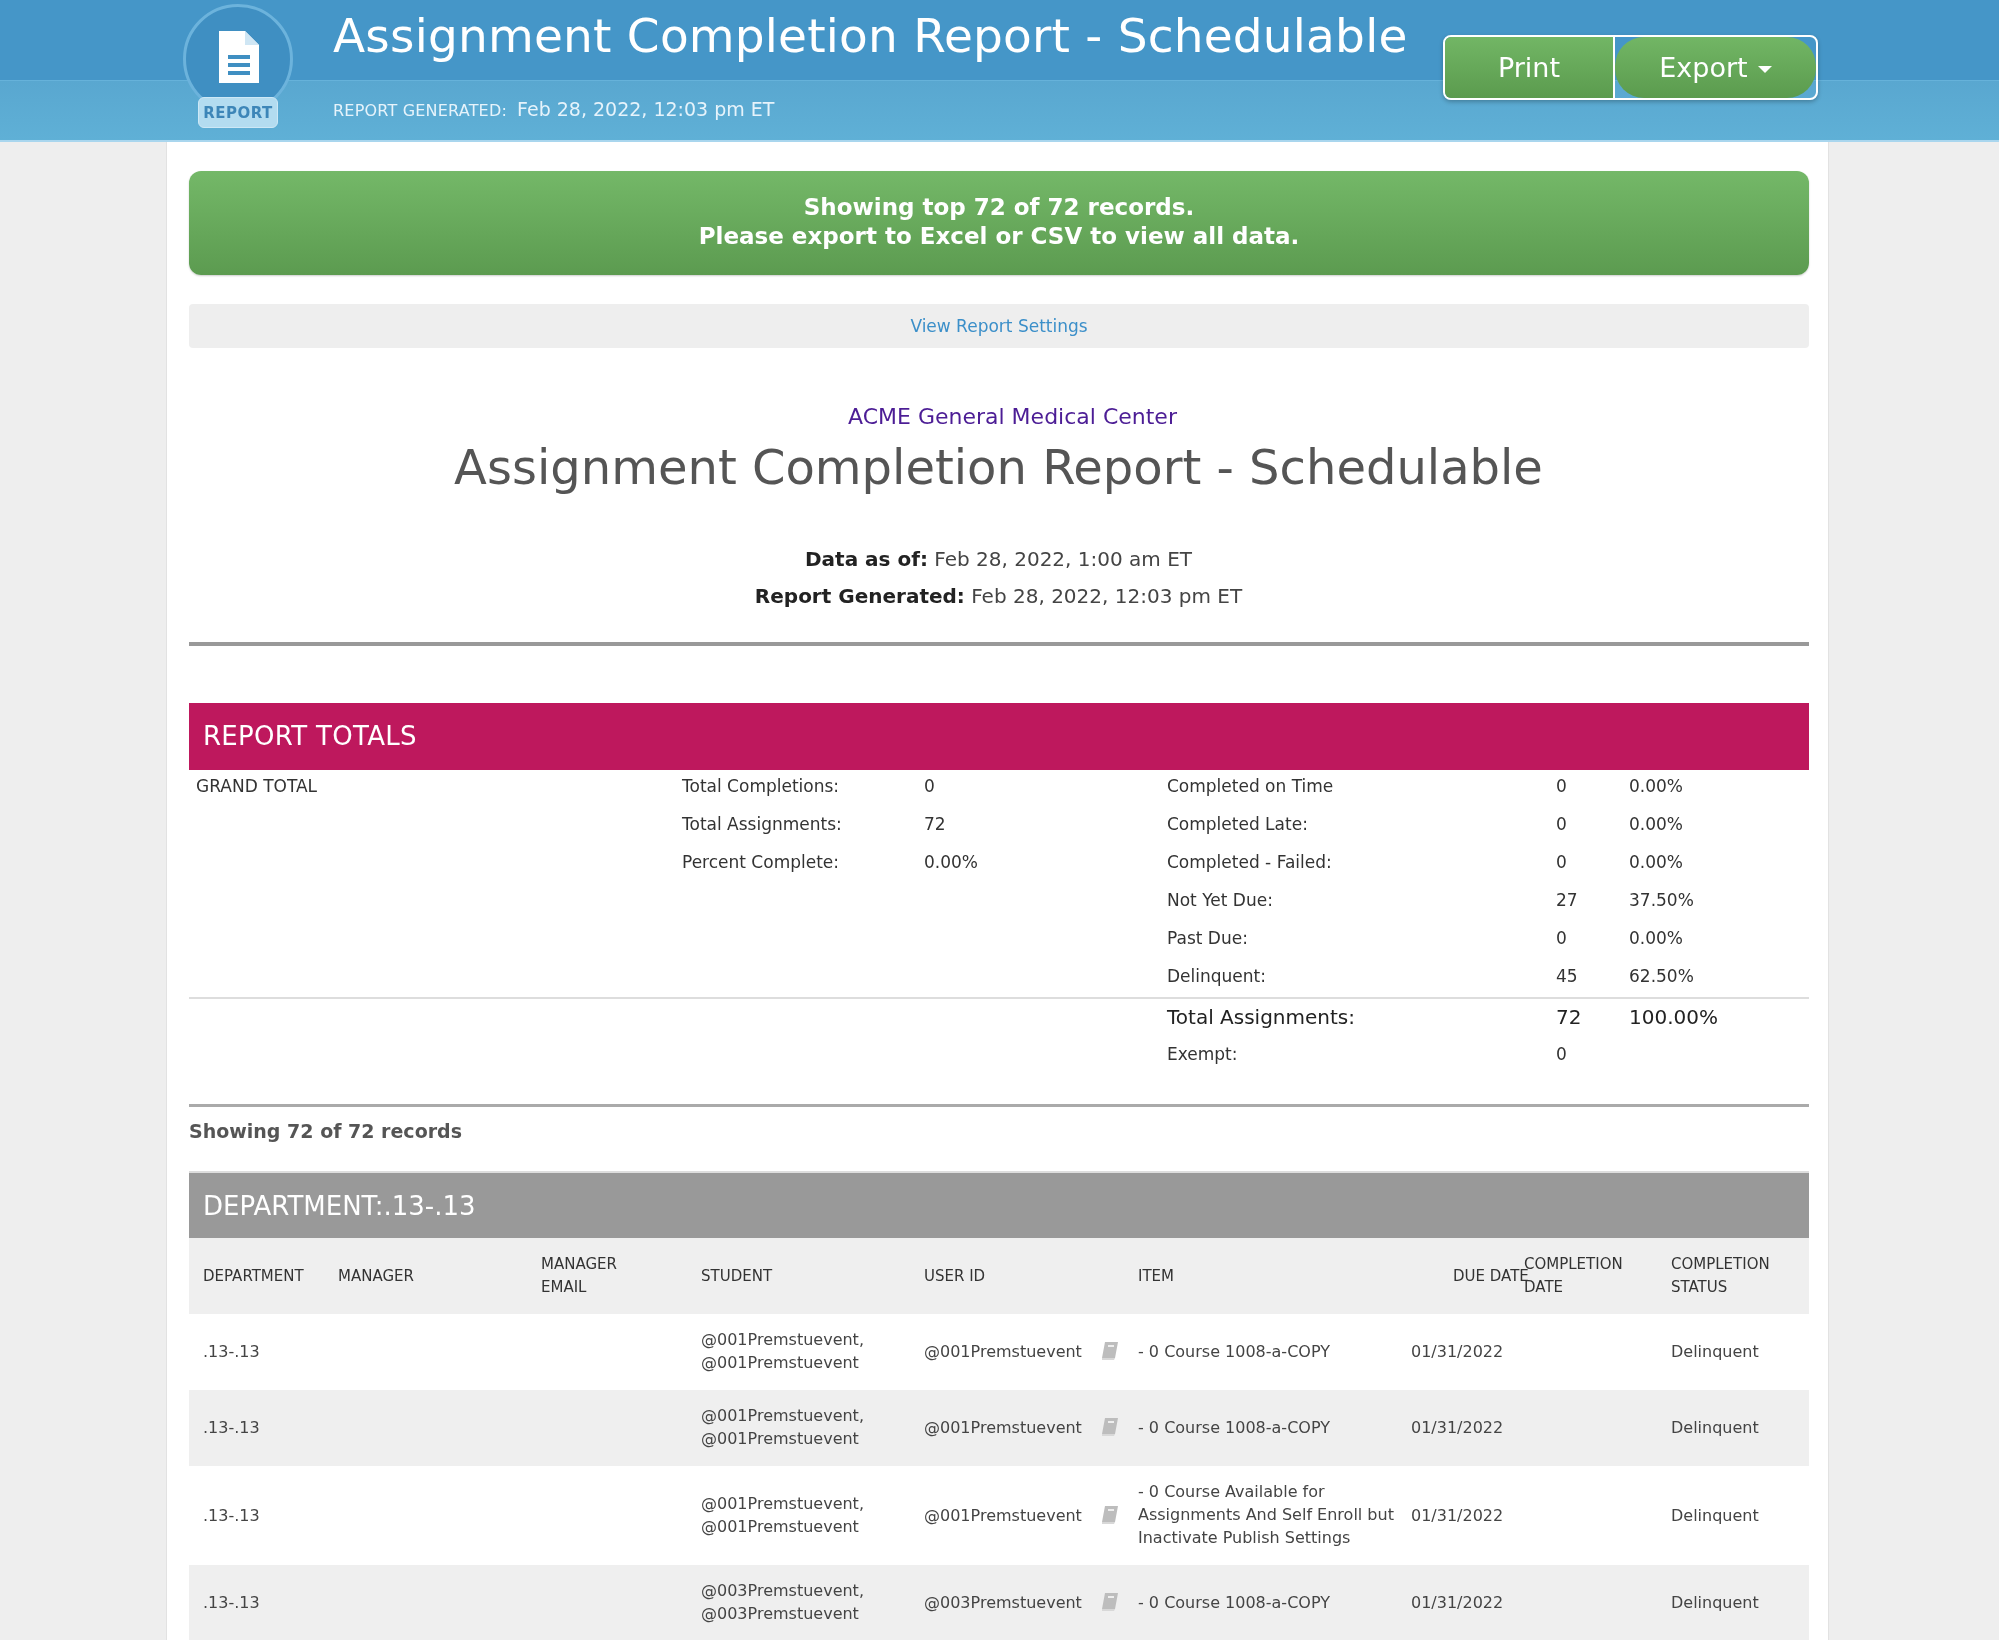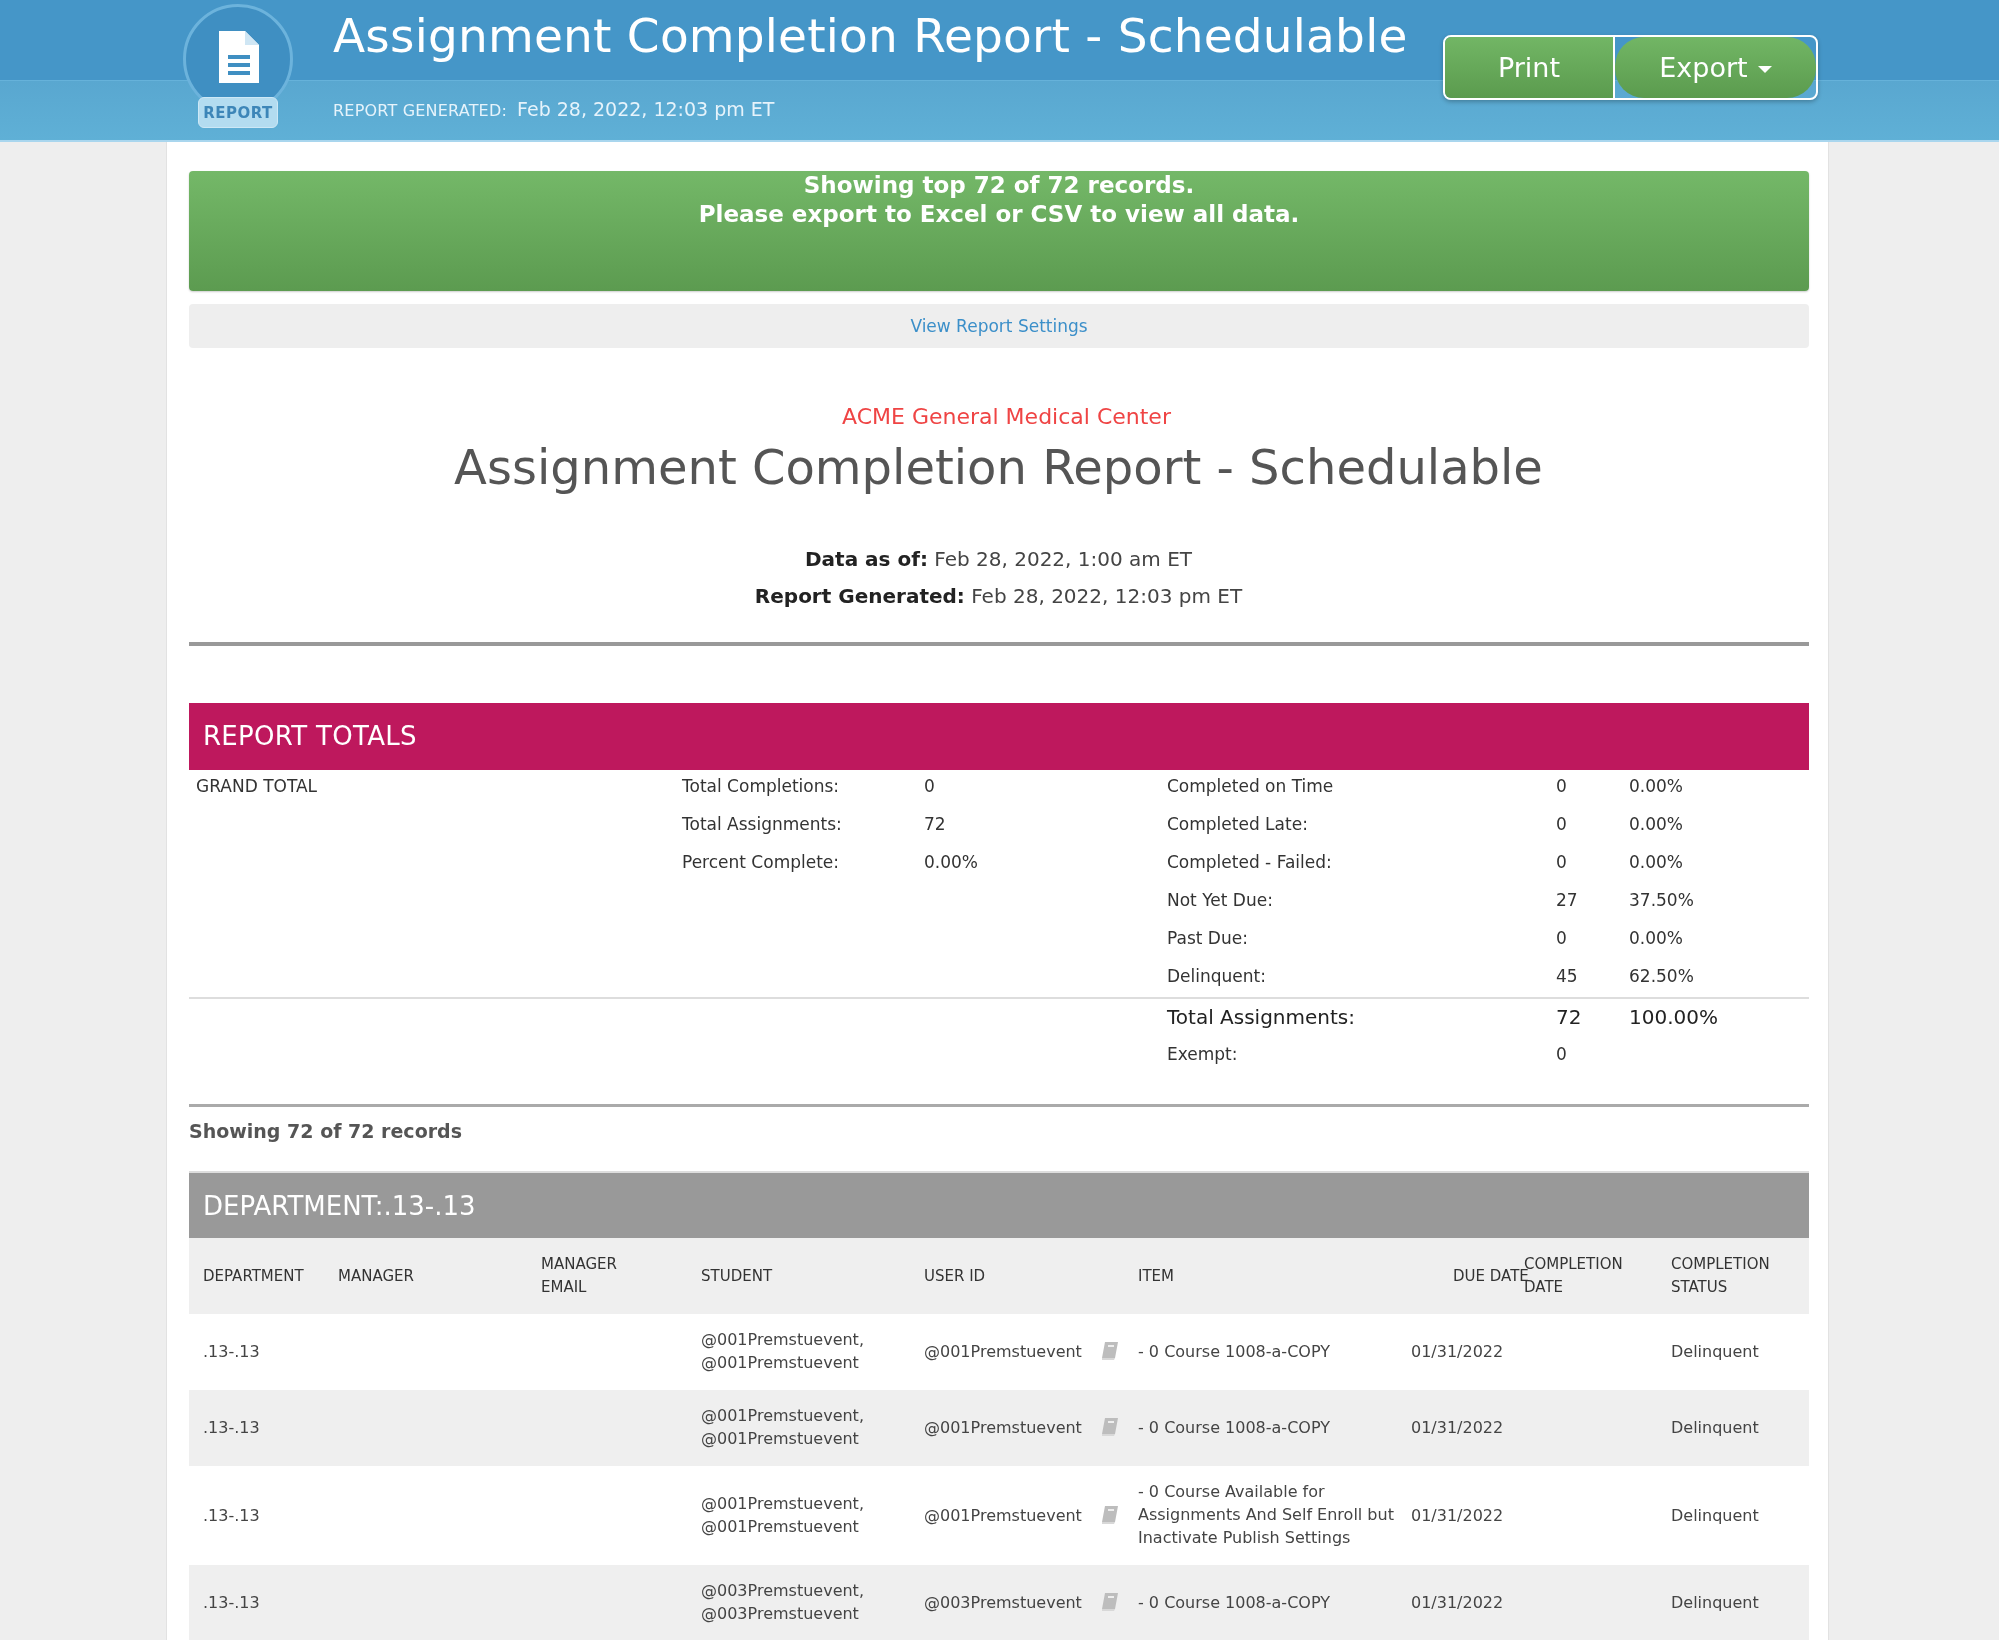--- a/index.html
+++ b/index.html
@@ -19,24 +19,24 @@
   .btn-group { position: absolute; left: 1443px; top: 35px; height: 65px; display: flex; border: 2px solid #fff; border-radius: 8px; overflow: hidden; box-shadow: 0 2px 4px rgba(0,0,0,0.25); }
   .btn { background: linear-gradient(#72b665, #5b9b4e); color: #fff; font-size: 27px; display: flex; align-items: center; justify-content: center; cursor: pointer; }
   .btn-print { width: 170px; border-right: 2px solid #fff; }
   .btn-export { width: 201px; border-radius: 29px; }
   .caret { display: inline-block; width: 0; height: 0; border-left: 7px solid transparent; border-right: 7px solid transparent; border-top: 7px solid #fff; margin-left: 10px; margin-top: 4px; }
 
   
   .container { position: absolute; left: 166px; top: 142px; width: 1663px; height: 1498px; background: #fff; border-left: 1px solid #e2e2e2; border-right: 1px solid #e2e2e2; }
   .abs { position: absolute; }
 
-  .banner { left: 22px; top: 29px; width: 1620px; height: 120px; background: linear-gradient(#74b868, #5c9b50); border-radius: 4px; color: #fff; font-weight: bold; font-size: 23px; text-align: center; line-height: 29px; box-shadow: 0 1px 2px rgba(0,0,0,0.2); }
+  .banner { left: 22px; top: 29px; width: 1620px; height: 104px; background: linear-gradient(#74b868, #5c9b50); border-radius: 12px; color: #fff; font-weight: bold; font-size: 23px; text-align: center; line-height: 29px; padding-top: 22px; box-shadow: 0 1px 2px rgba(0,0,0,0.2); }
   .settings { left: 22px; top: 162px; width: 1620px; height: 44px; background: #eeeeee; border-radius: 4px; text-align: center; line-height: 44px; font-size: 17px; color: #3b8fc9; cursor: pointer; }
 
-  .org { left: 8px; top: 262px; width: 1663px; text-align: center; font-size: 22px; color: #ef4444; }
+  .org { left: 14px; top: 262px; width: 1663px; text-align: center; font-size: 22px; color: #4c1d95; }
   .rtitle { left: 0; top: 297px; width: 1663px; text-align: center; font-size: 48px; color: #555; font-weight: normal; }
   .meta { left: 0; width: 1663px; text-align: center; font-size: 20px; color: #444; }
   .meta b { color: #222; }
 
   .hr-thick { left: 22px; width: 1620px; height: 4px; background: #999; }
   .note { left: 22px; top: 514px; font-family: "Liberation Sans", sans-serif; font-weight: bold; font-size: 24px; color: #222; }
 
   .tot-hdr { left: 22px; top: 561px; width: 1620px; height: 67px; background: #be185d; color: #fff; font-size: 26px; line-height: 67px; padding-left: 14px; letter-spacing: 0.3px; }
   .tot-txt { font-size: 17px; color: #333; white-space: nowrap; }
   .tot-big { font-size: 20px; color: #222; }

